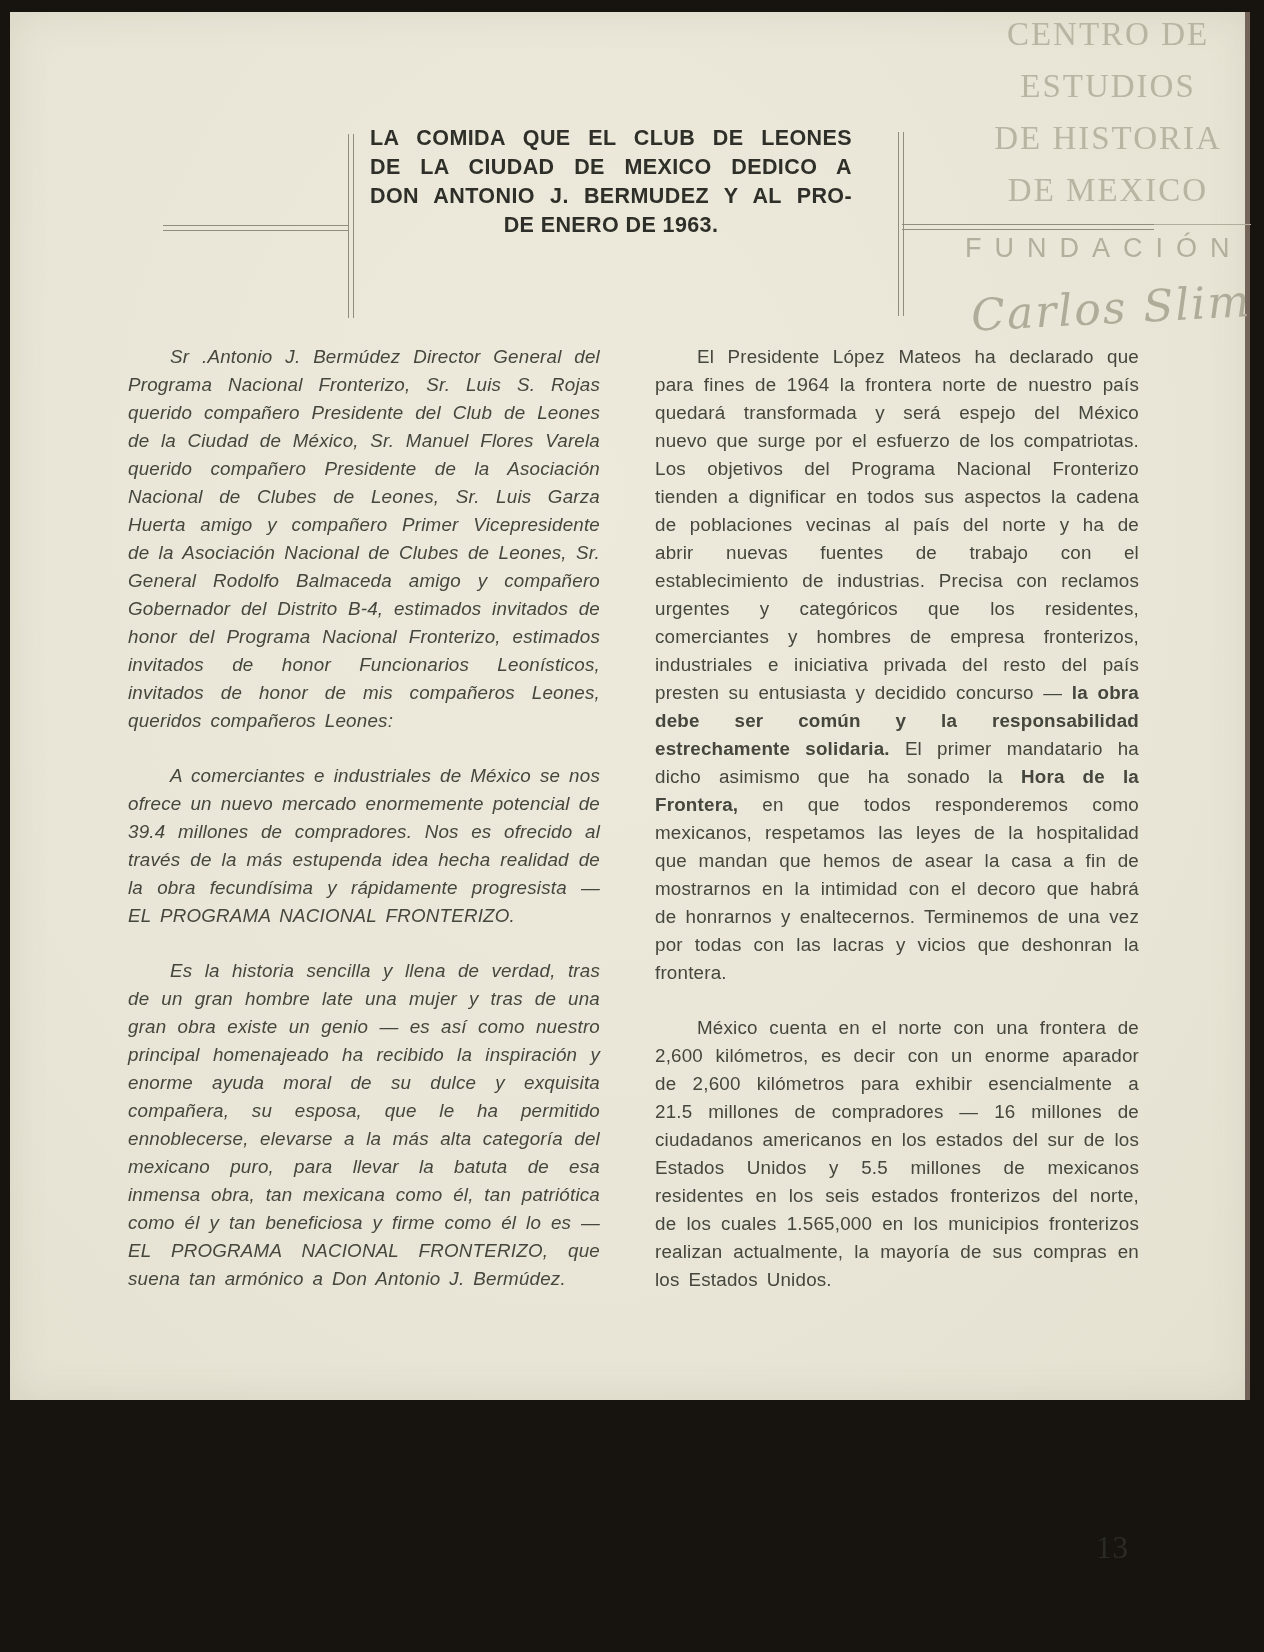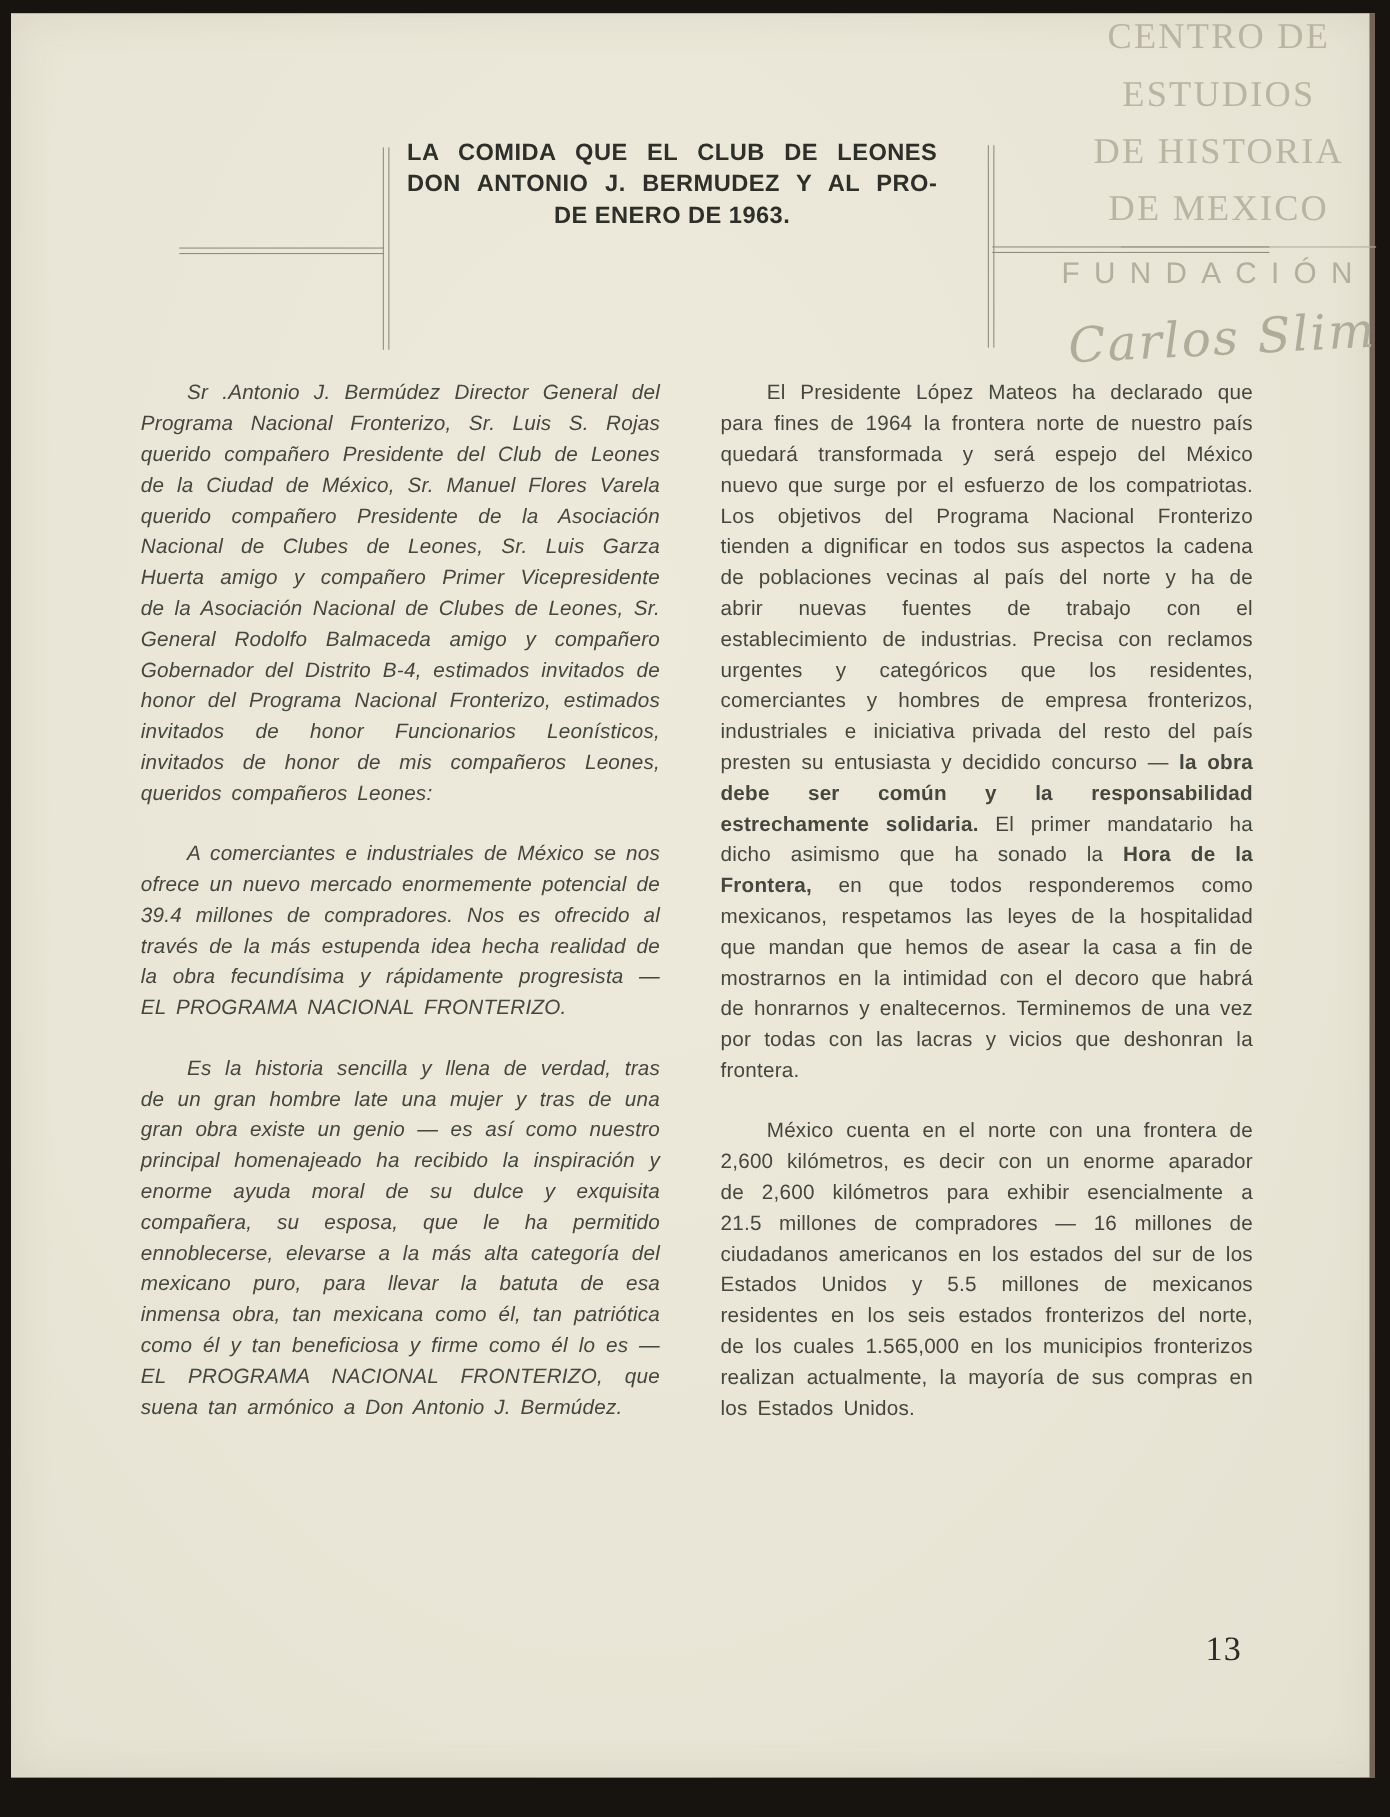--- a/index.html
+++ b/index.html
@@ -6,21 +6,21 @@
   body{
     width:1264px;height:1652px;
     background:#17140f;
     position:relative;
     font-family:"Liberation Sans",sans-serif;
     overflow:hidden;
   }
   .page{
     position:absolute;
     left:10px;top:12px;
-    width:1240px;height:1604px;
+    width:1240px;height:1388px;
     background:radial-gradient(ellipse at 45% 35%, #edeadc 0%, #e9e6d7 55%, #e4e1d1 100%);
     box-shadow:inset 0 0 40px rgba(120,105,80,.12);
   }
   .right-edge{
     position:absolute;right:0;top:0;width:5px;height:100%;
     background:#3a241c;opacity:.65;
   }
   
   .watermark{
     position:absolute;left:955px;top:-4px;width:286px;
@@ -72,21 +72,21 @@
   }
   .col-left{left:118px;width:472px;font-style:italic;}
   .col-right{left:645px;width:484px;}
   .para{
     margin:0 0 27px 0;text-indent:42px;
     text-align:justify;
   }
   .para .b{font-weight:700;}
   
   .page-number{
-    position:absolute;left:1086px;top:1469px;
+    position:absolute;left:1086px;top:1518px;
     font-family:"Liberation Serif",serif;
     font-size:31px;color:#2b2b25;letter-spacing:1px;
   }
 </style>
 </head>
 <body>
 
 <div class="page">
 
   <div class="right-edge"></div>
@@ -101,20 +101,21 @@
     <div class="wm-signature">Carlos Slim</div>
   </div>
 
   <div class="vrule vrule-left"></div>
   <div class="hrule hrule-left"></div>
   <div class="vrule vrule-right"></div>
   <div class="hrule hrule-right"></div>
 
   <div class="title-block" id="title-block">
       <div class="title-line">LA COMIDA QUE EL CLUB DE LEONES</div>
+      <div class="title-line">DE LA CIUDAD DE MEXICO DEDICO A</div>
       <div class="title-line">DON ANTONIO J. BERMUDEZ Y AL PRO-</div>
       <div class="title-line last">DE ENERO DE 1963.</div>
     </div>
 
   <div class="col col-left" id="col-left">
       <p class="para"><span>Sr .Antonio J. Bermúdez Director General del Programa Nacional Fronterizo, Sr. Luis S. Rojas querido compañero Presidente del Club de Leones de la Ciudad de México, Sr. Manuel Flores Varela querido compañero Presidente de la Asociación Nacional de Clubes de Leones, Sr. Luis Garza Huerta amigo y compañero Primer Vicepresidente de la Asociación Nacional de Clubes de Leones, Sr. General Rodolfo Balmaceda amigo y compañero Gobernador del Distrito B-4, estimados invitados de honor del Programa Nacional Fronterizo, estimados invitados de honor Funcionarios Leonísticos, invitados de honor de mis compañeros Leones, queridos compañeros Leones:</span></p>
       <p class="para"><span>A comerciantes e industriales de México se nos ofrece un nuevo mercado enormemente potencial de 39.4 millones de compradores. Nos es ofrecido al través de la más estupenda idea hecha realidad de la obra fecundísima y rápidamente progresista — EL PROGRAMA NACIONAL FRONTERIZO.</span></p>
       <p class="para"><span>Es la historia sencilla y llena de verdad, tras de un gran hombre late una mujer y tras de una gran obra existe un genio — es así como nuestro principal homenajeado ha recibido la inspiración y enorme ayuda moral de su dulce y exquisita compañera, su esposa, que le ha permitido ennoblecerse, elevarse a la más alta categoría del mexicano puro, para llevar la batuta de esa inmensa obra, tan mexicana como él, tan patriótica como él y tan beneficiosa y firme como él lo es — EL PROGRAMA NACIONAL FRONTERIZO, que suena tan armónico a Don Antonio J. Bermúdez.</span></p>
     </div>
   <div class="col col-right" id="col-right">

